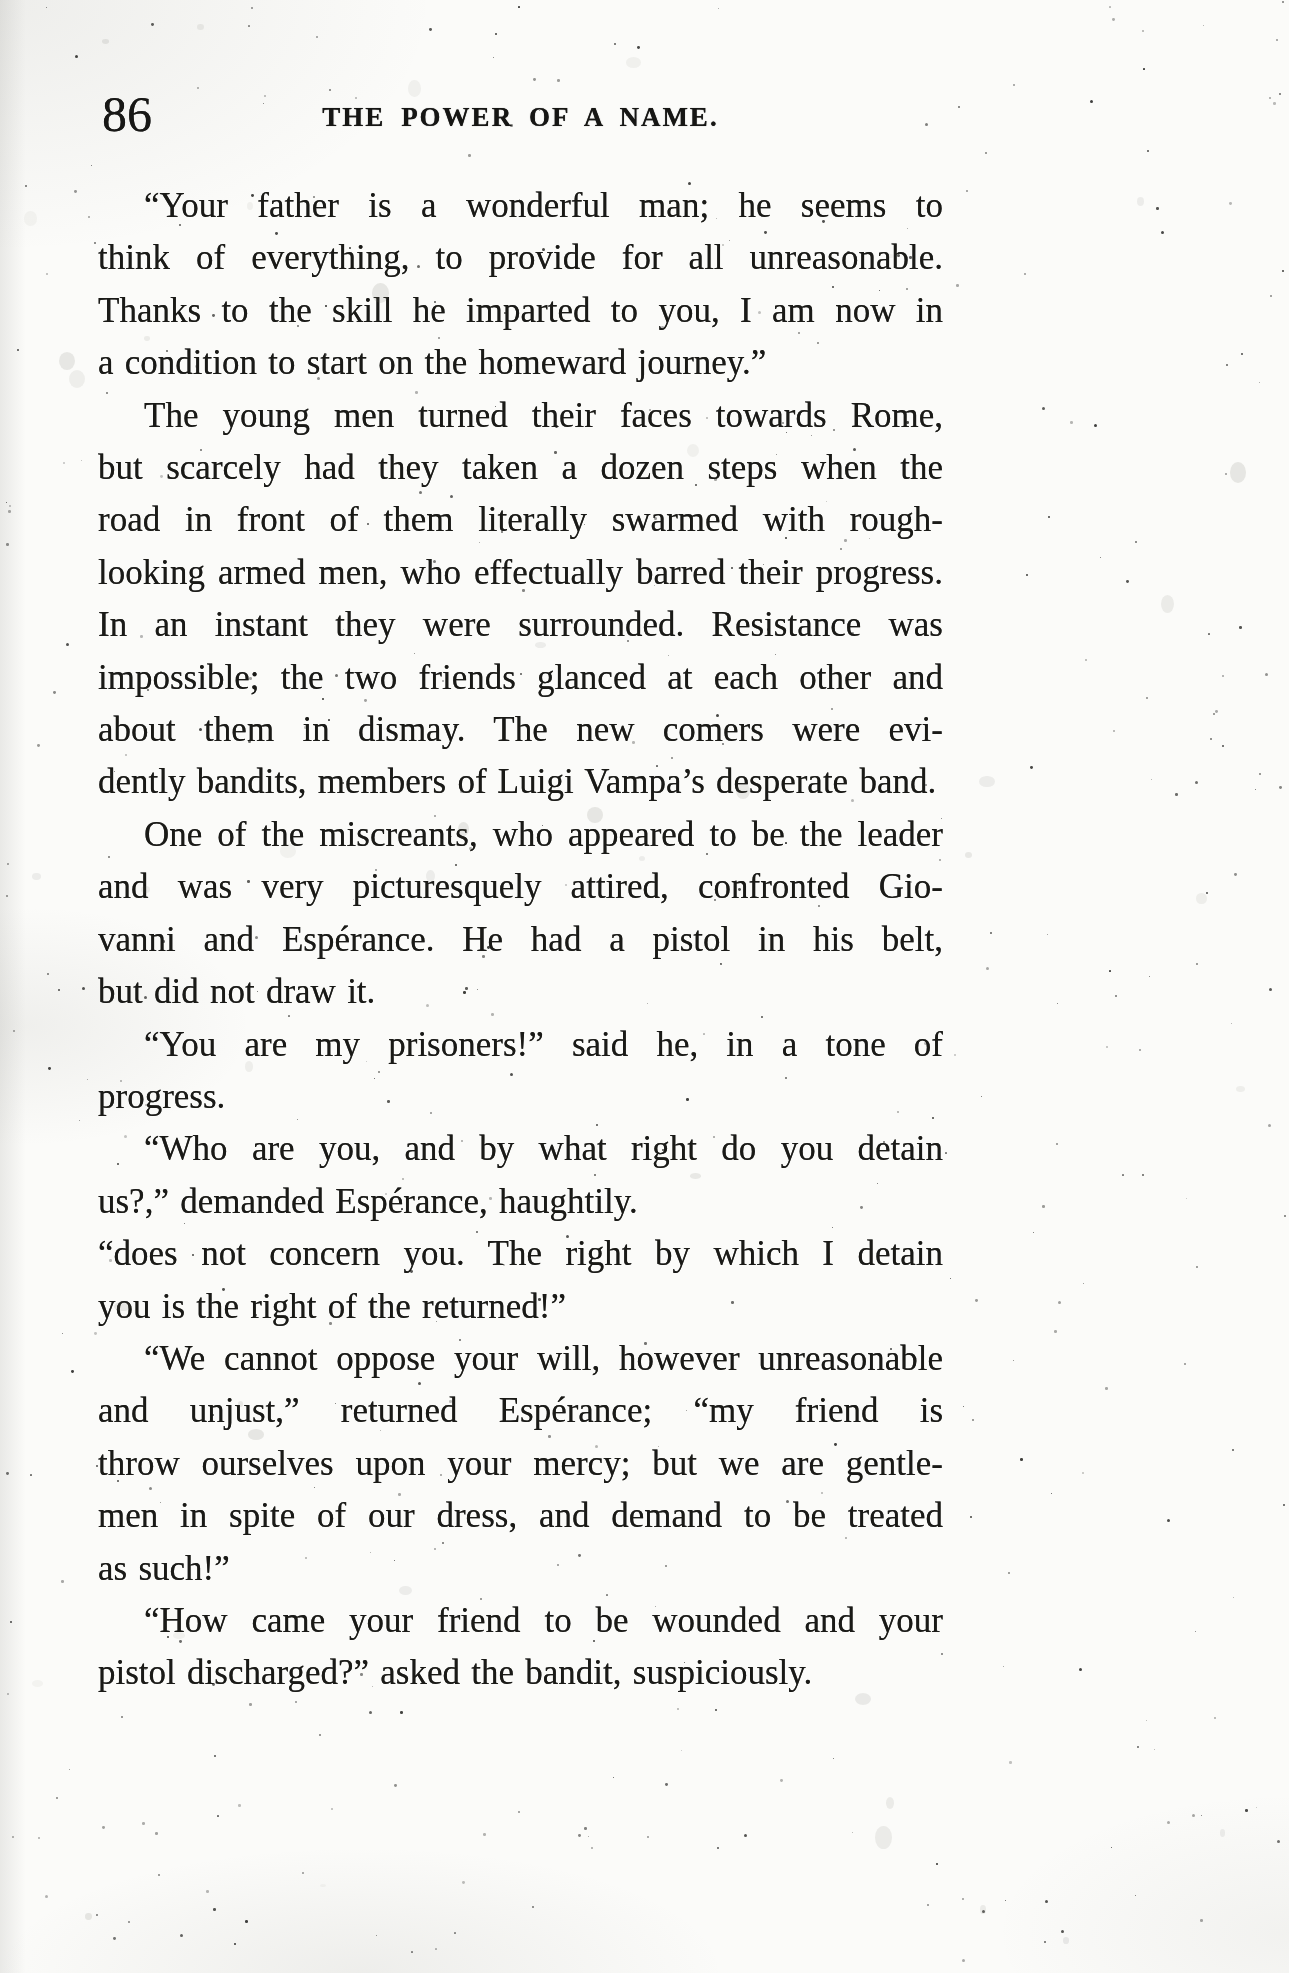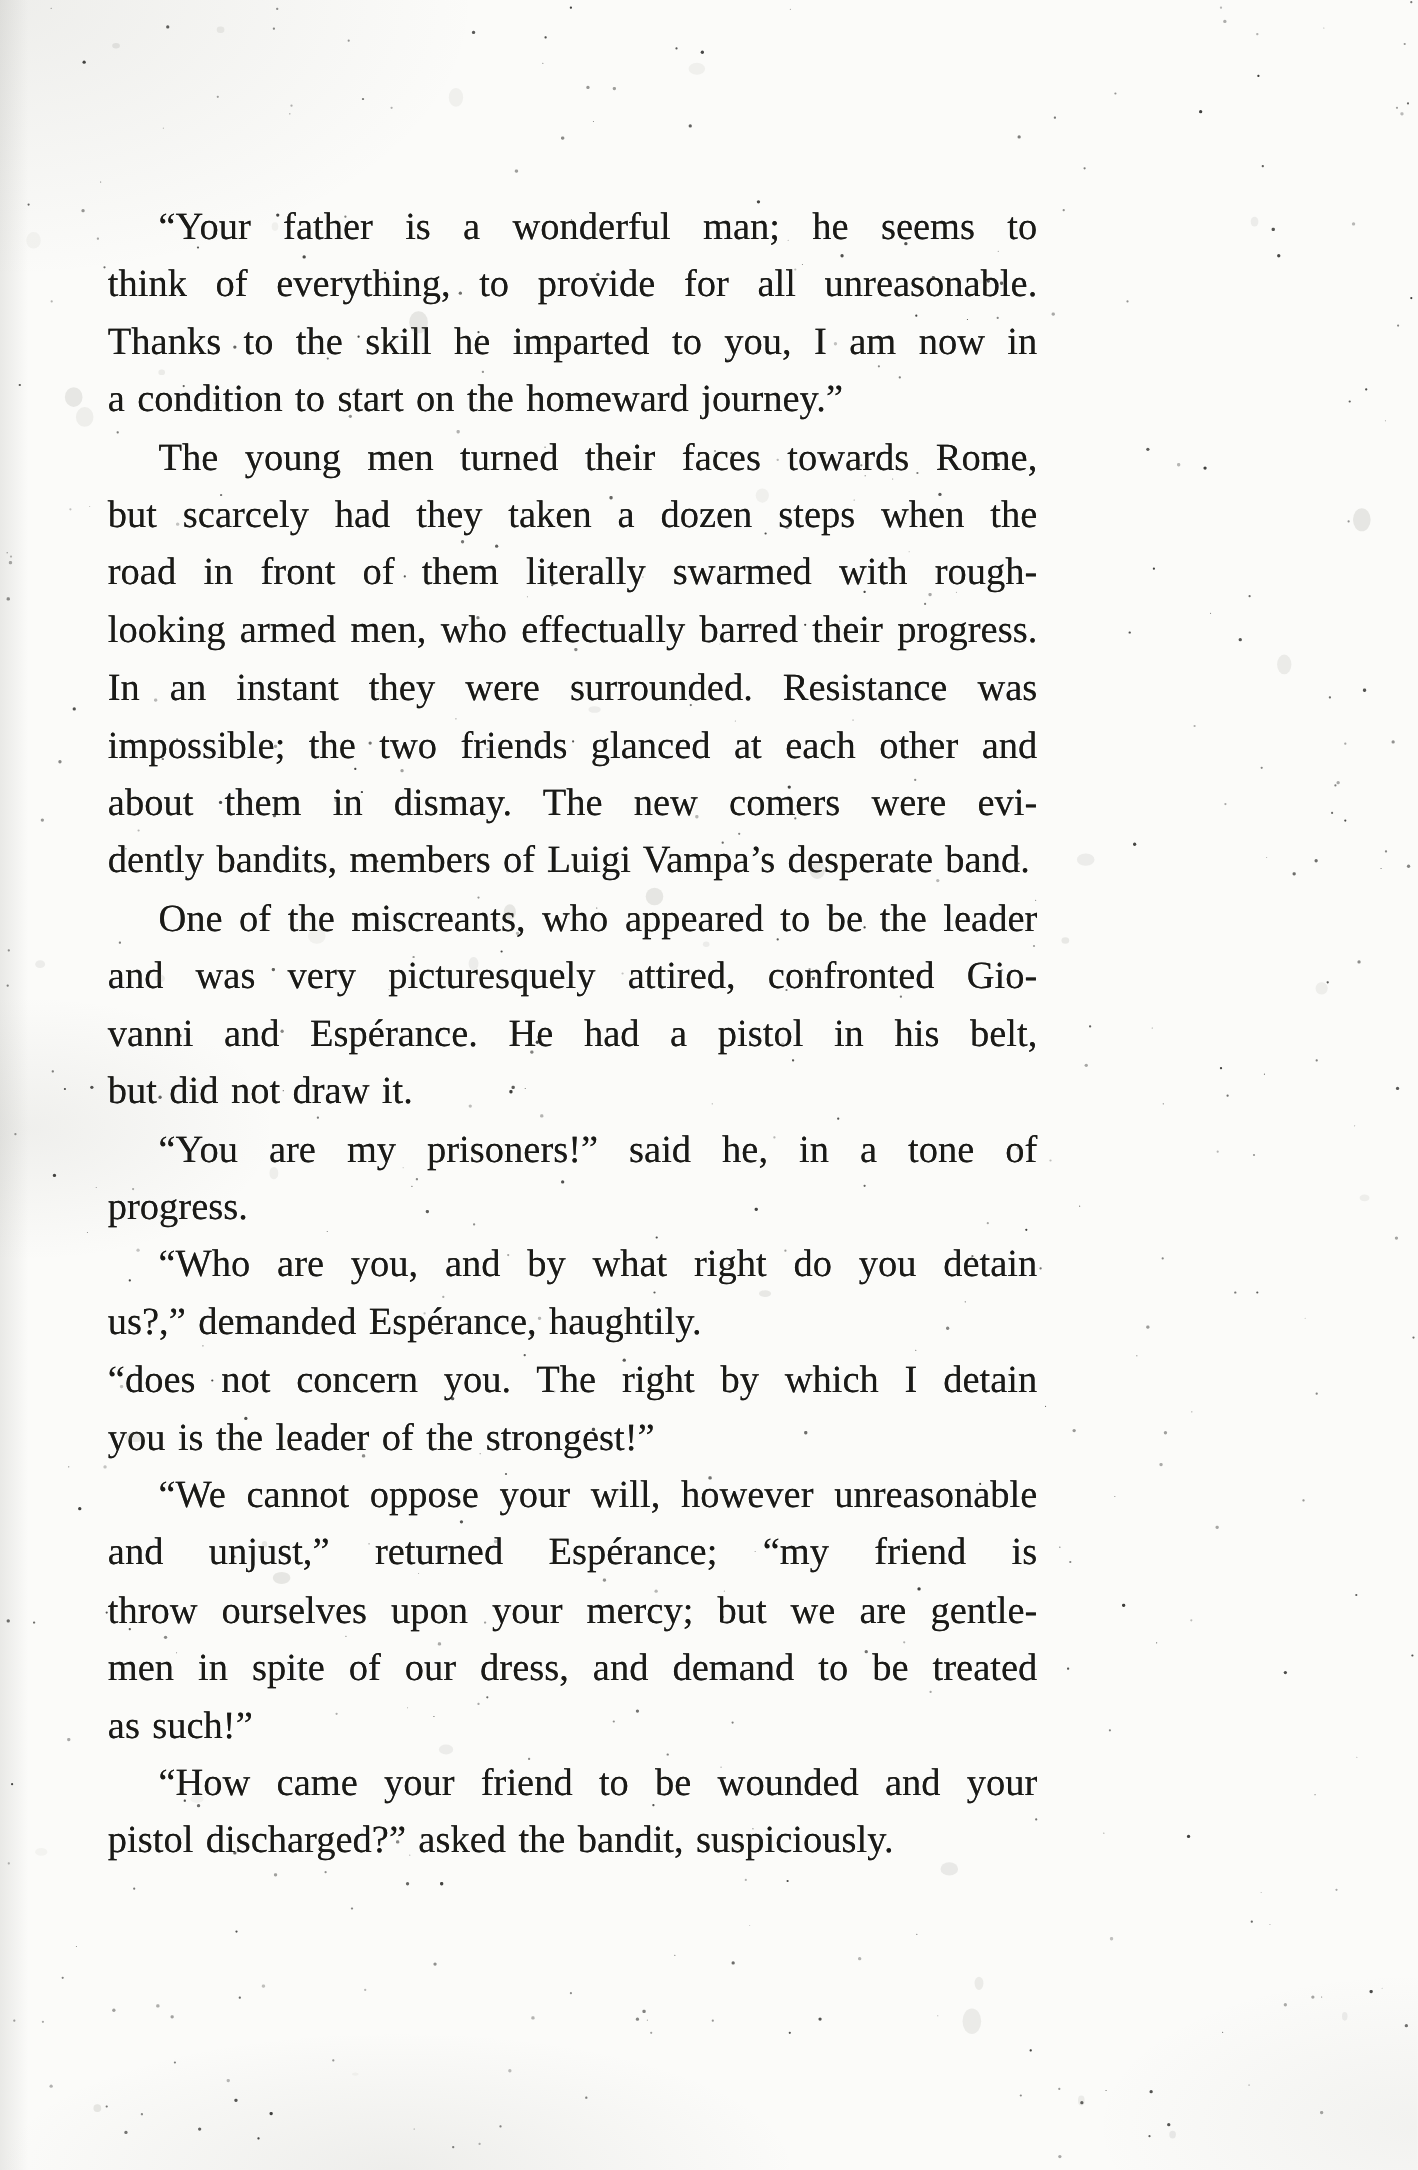--- a/index.html
+++ b/index.html
@@ -48,20 +48,24 @@
   .line.last { text-align-last: left; white-space: normal; }
   .line.first { text-indent: 46px; }
   .noise { position: absolute; inset: 0; pointer-events: none; }
   .speck { position: absolute; background: #1c1c1a; border-radius: 50%; }
   .blob  { position: absolute; background: #6f6f68; border-radius: 50%; }
 </style>
 </head>
 <body>
 
 <div class="page">
+  <header class="page-header">
+    <span class="pagenum">86</span>
+    <h1 class="running-title">THE POWER OF A NAME.</h1>
+  </header>
   <main class="body-text" id="body-text">
       <div class="line first">“Your father is a wonderful man; he seems to</div>
       <div class="line">think of everything, to provide for all unreasonable.</div>
       <div class="line">Thanks to the skill he imparted to you, I am now in</div>
       <div class="line last">a condition to start on the homeward journey.”</div>
       <div class="line first">The young men turned their faces towards Rome,</div>
       <div class="line">but scarcely had they taken a dozen steps when the</div>
       <div class="line">road in front of them literally swarmed with rough-</div>
       <div class="line">looking armed men, who effectually barred their progress.</div>
       <div class="line">In an instant they were surrounded.  Resistance was</div>
@@ -70,21 +74,21 @@
       <div class="line last">dently bandits, members of Luigi Vampa’s desperate band.</div>
       <div class="line first">One of the miscreants, who appeared to be the leader</div>
       <div class="line">and was very picturesquely attired, confronted Gio-</div>
       <div class="line">vanni and Espérance.  He had a pistol in his belt,</div>
       <div class="line last">but did not draw it.</div>
       <div class="line first">“You are my prisoners!” said he, in a tone of</div>
       <div class="line last">progress.</div>
       <div class="line first">“Who are you, and by what right do you detain</div>
       <div class="line last">us?,” demanded Espérance, haughtily.</div>
       <div class="line">“does not concern you.  The right by which I detain</div>
-      <div class="line last">you is the leader of the strongest!”</div>
+      <div class="line last">you is the right of the returned!”</div>
       <div class="line first">“We cannot oppose your will, however unreasonable</div>
       <div class="line">and unjust,” returned Espérance; “my friend is</div>
       <div class="line">throw ourselves upon your mercy; but we are gentle-</div>
       <div class="line">men in spite of our dress, and demand to be treated</div>
       <div class="line last">as such!”</div>
       <div class="line first">“How came your friend to be wounded and your</div>
       <div class="line last">pistol discharged?” asked the bandit, suspiciously.</div>
     </main>
   <div class="noise" id="noise">
       <i class="speck" style="left: 722px; top: 743px; width: 2.1px; height: 2.1px; opacity: 0.61;"></i>

